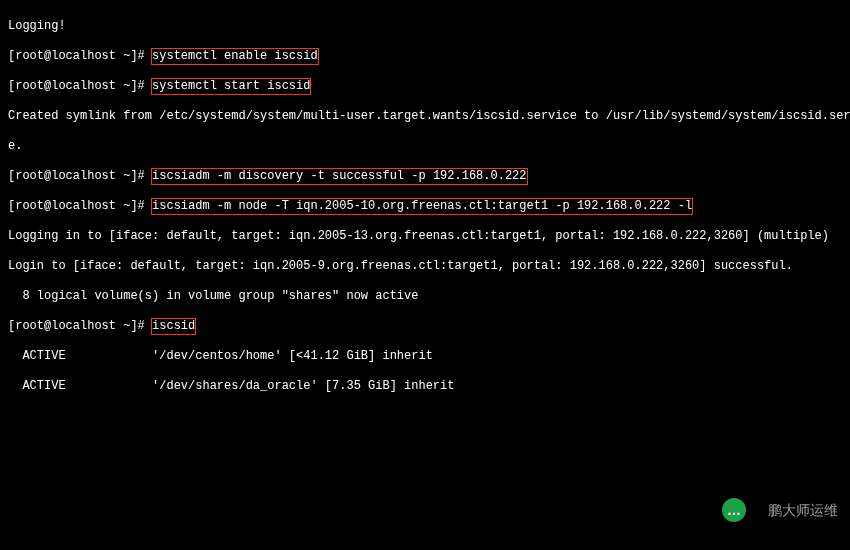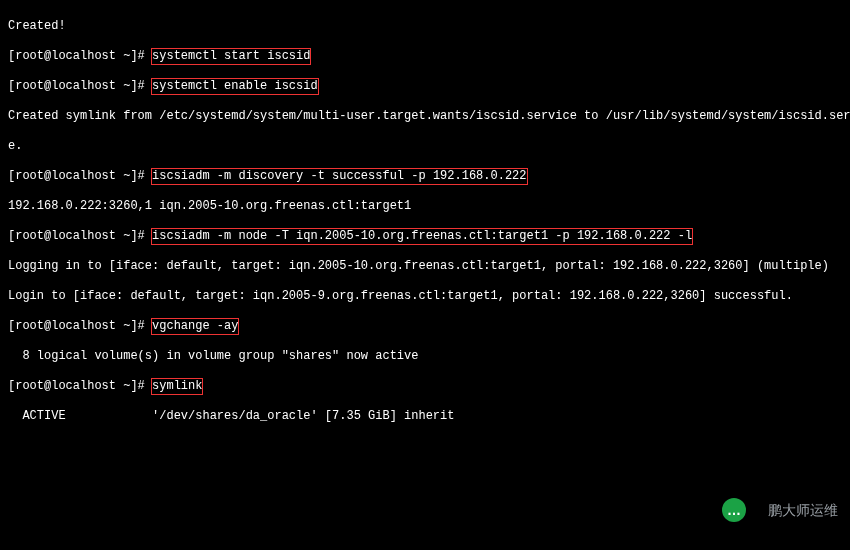--- a/index.html
+++ b/index.html
@@ -45,33 +45,32 @@
     align-items: center;
     justify-content: center;
     font-size: 14px;
   }
   .wm-icon::before { content: "\2026"; font-weight: bold; }
 </style>
 </head>
 <body>
 
 <div class="term">
-<div>Created!</div>
+<div>Logging!</div>
+<div><span>[root@localhost ~]# </span><span class="box">systemctl enable iscsid</span></div>
 <div><span>[root@localhost ~]# </span><span class="box">systemctl start iscsid</span></div>
-<div><span>[root@localhost ~]# </span><span class="box">systemctl enable iscsid</span></div>
 <div>Created symlink from /etc/systemd/system/multi-user.target.wants/iscsid.service to /usr/lib/systemd/system/iscsid.servic</div>
 <div>e.</div>
 <div><span>[root@localhost ~]# </span><span class="box">iscsiadm -m discovery -t successful -p 192.168.0.222</span></div>
-<div>192.168.0.222:3260,1 iqn.2005-10.org.freenas.ctl:target1</div>
 <div><span>[root@localhost ~]# </span><span class="box">iscsiadm -m node -T iqn.2005-10.org.freenas.ctl:target1 -p 192.168.0.222 -l</span></div>
-<div>Logging in to [iface: default, target: iqn.2005-10.org.freenas.ctl:target1, portal: 192.168.0.222,3260] (multiple)</div>
+<div>Logging in to [iface: default, target: iqn.2005-13.org.freenas.ctl:target1, portal: 192.168.0.222,3260] (multiple)</div>
 <div>Login to [iface: default, target: iqn.2005-9.org.freenas.ctl:target1, portal: 192.168.0.222,3260] successful.</div>
-<div><span>[root@localhost ~]# </span><span class="box">vgchange -ay</span></div>
 <div>  8 logical volume(s) in volume group "shares" now active</div>
-<div><span>[root@localhost ~]# </span><span class="box">symlink</span></div>
+<div><span>[root@localhost ~]# </span><span class="box">iscsid</span></div>
+<div>  ACTIVE            '/dev/centos/home' [&lt;41.12 GiB] inherit</div>
 <div>  ACTIVE            '/dev/shares/da_oracle' [7.35 GiB] inherit</div>
 
 <div></div>
 
 
 
 
 
 
 <div></div>

